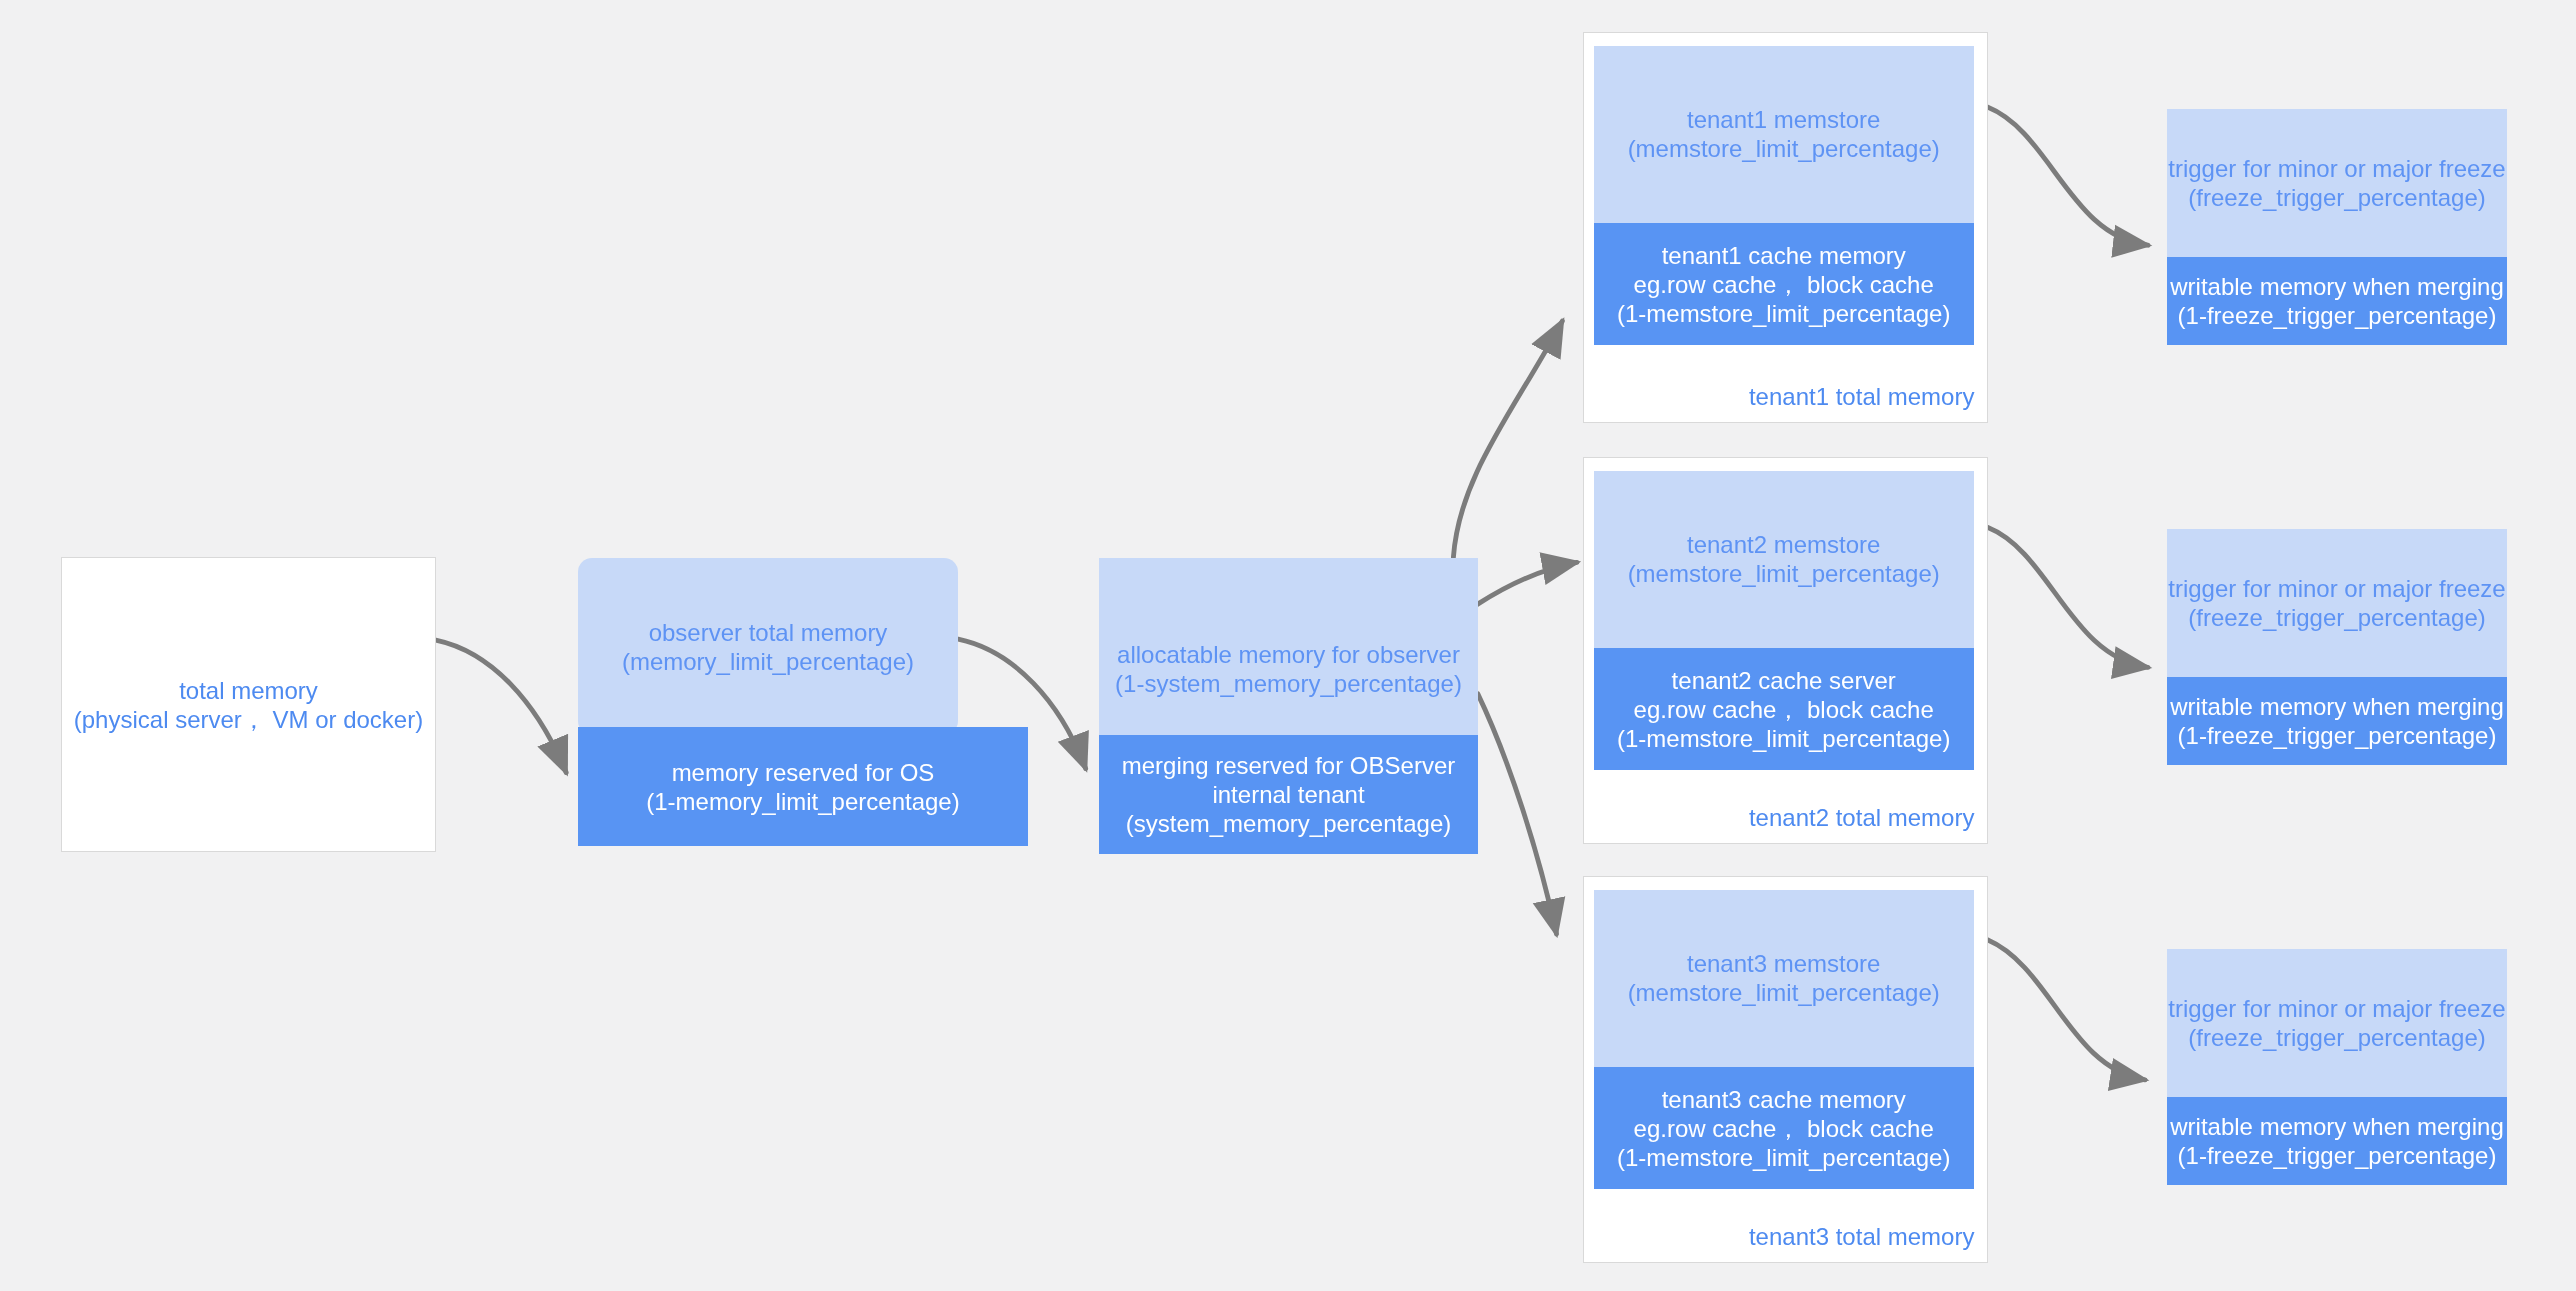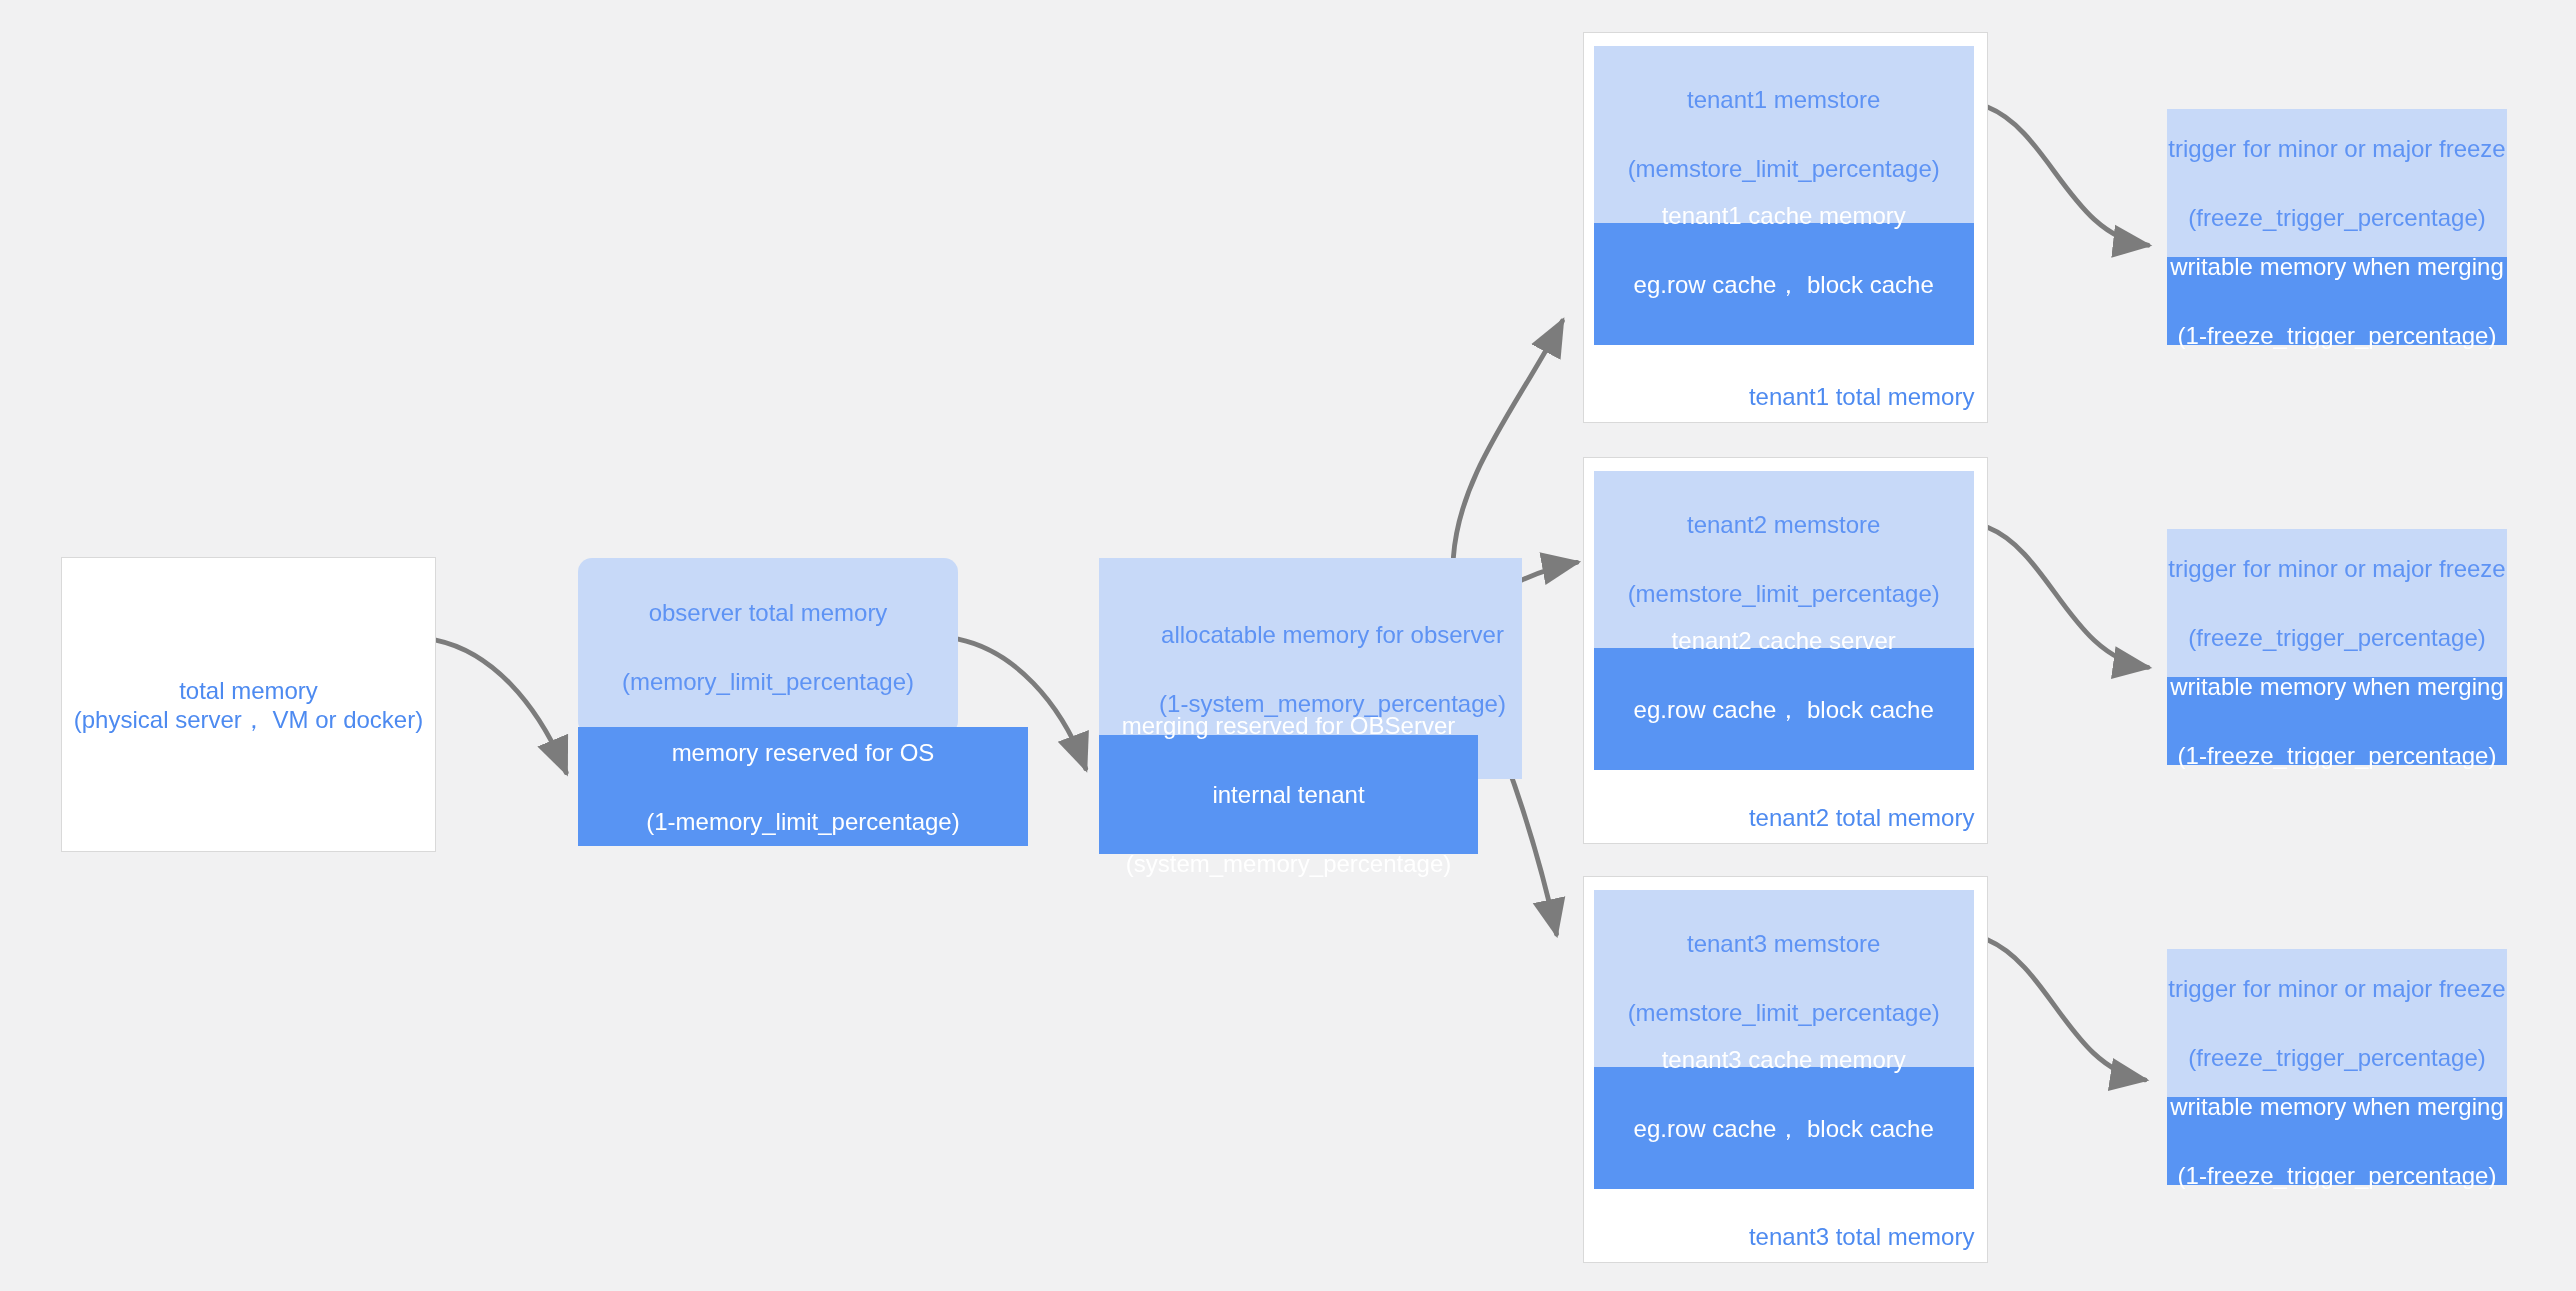--- a/index.html
+++ b/index.html
@@ -23,21 +23,20 @@
   }
   .sec {
     position: absolute;
     display: flex;
     flex-direction: column;
     align-items: center;
     justify-content: center;
     text-align: left;
     font-size: 24px;
     line-height: 29px;
-    gap: 40px;
   }
   .sec-light { background: #c7d9f8; color: #5e93f4; }
   .sec-dark  { background: #5894f3; color: #ffffff; }
   .blue-text { color: #4d8af0; }
   .total-label {
     position: absolute;
     right: 12.6px;
     bottom: 10.7px;
     font-size: 24px;
     color: #4d8af0;
@@ -96,21 +95,21 @@
       <div>observer total memory</div>
       <div>(memory_limit_percentage)</div>
     </div>
     <div class="sec sec-dark" style="left:0; top:169px; width:450px; height:119px;">
       <div>memory reserved for OS</div>
       <div>(1-memory_limit_percentage)</div>
     </div>
   </div>
 
   <div class="abs" style="left:1099px; top:558px; width:379px; height:296px;">
-    <div class="sec sec-light" style="left:0; top:0; width:379px; height:221px;padding-left:44px;">
+    <div class="sec sec-light" style="left:0; top:0; width:379px; height:221px;">
       <div>allocatable memory for observer</div>
       <div>(1-system_memory_percentage)</div>
     </div>
     <div class="sec sec-dark" style="left:0; top:177px; width:379px; height:119px;">
       <div>merging reserved for OBServer</div>
       <div>internal tenant</div>
       <div>(system_memory_percentage)</div>
     </div>
   </div>
 

